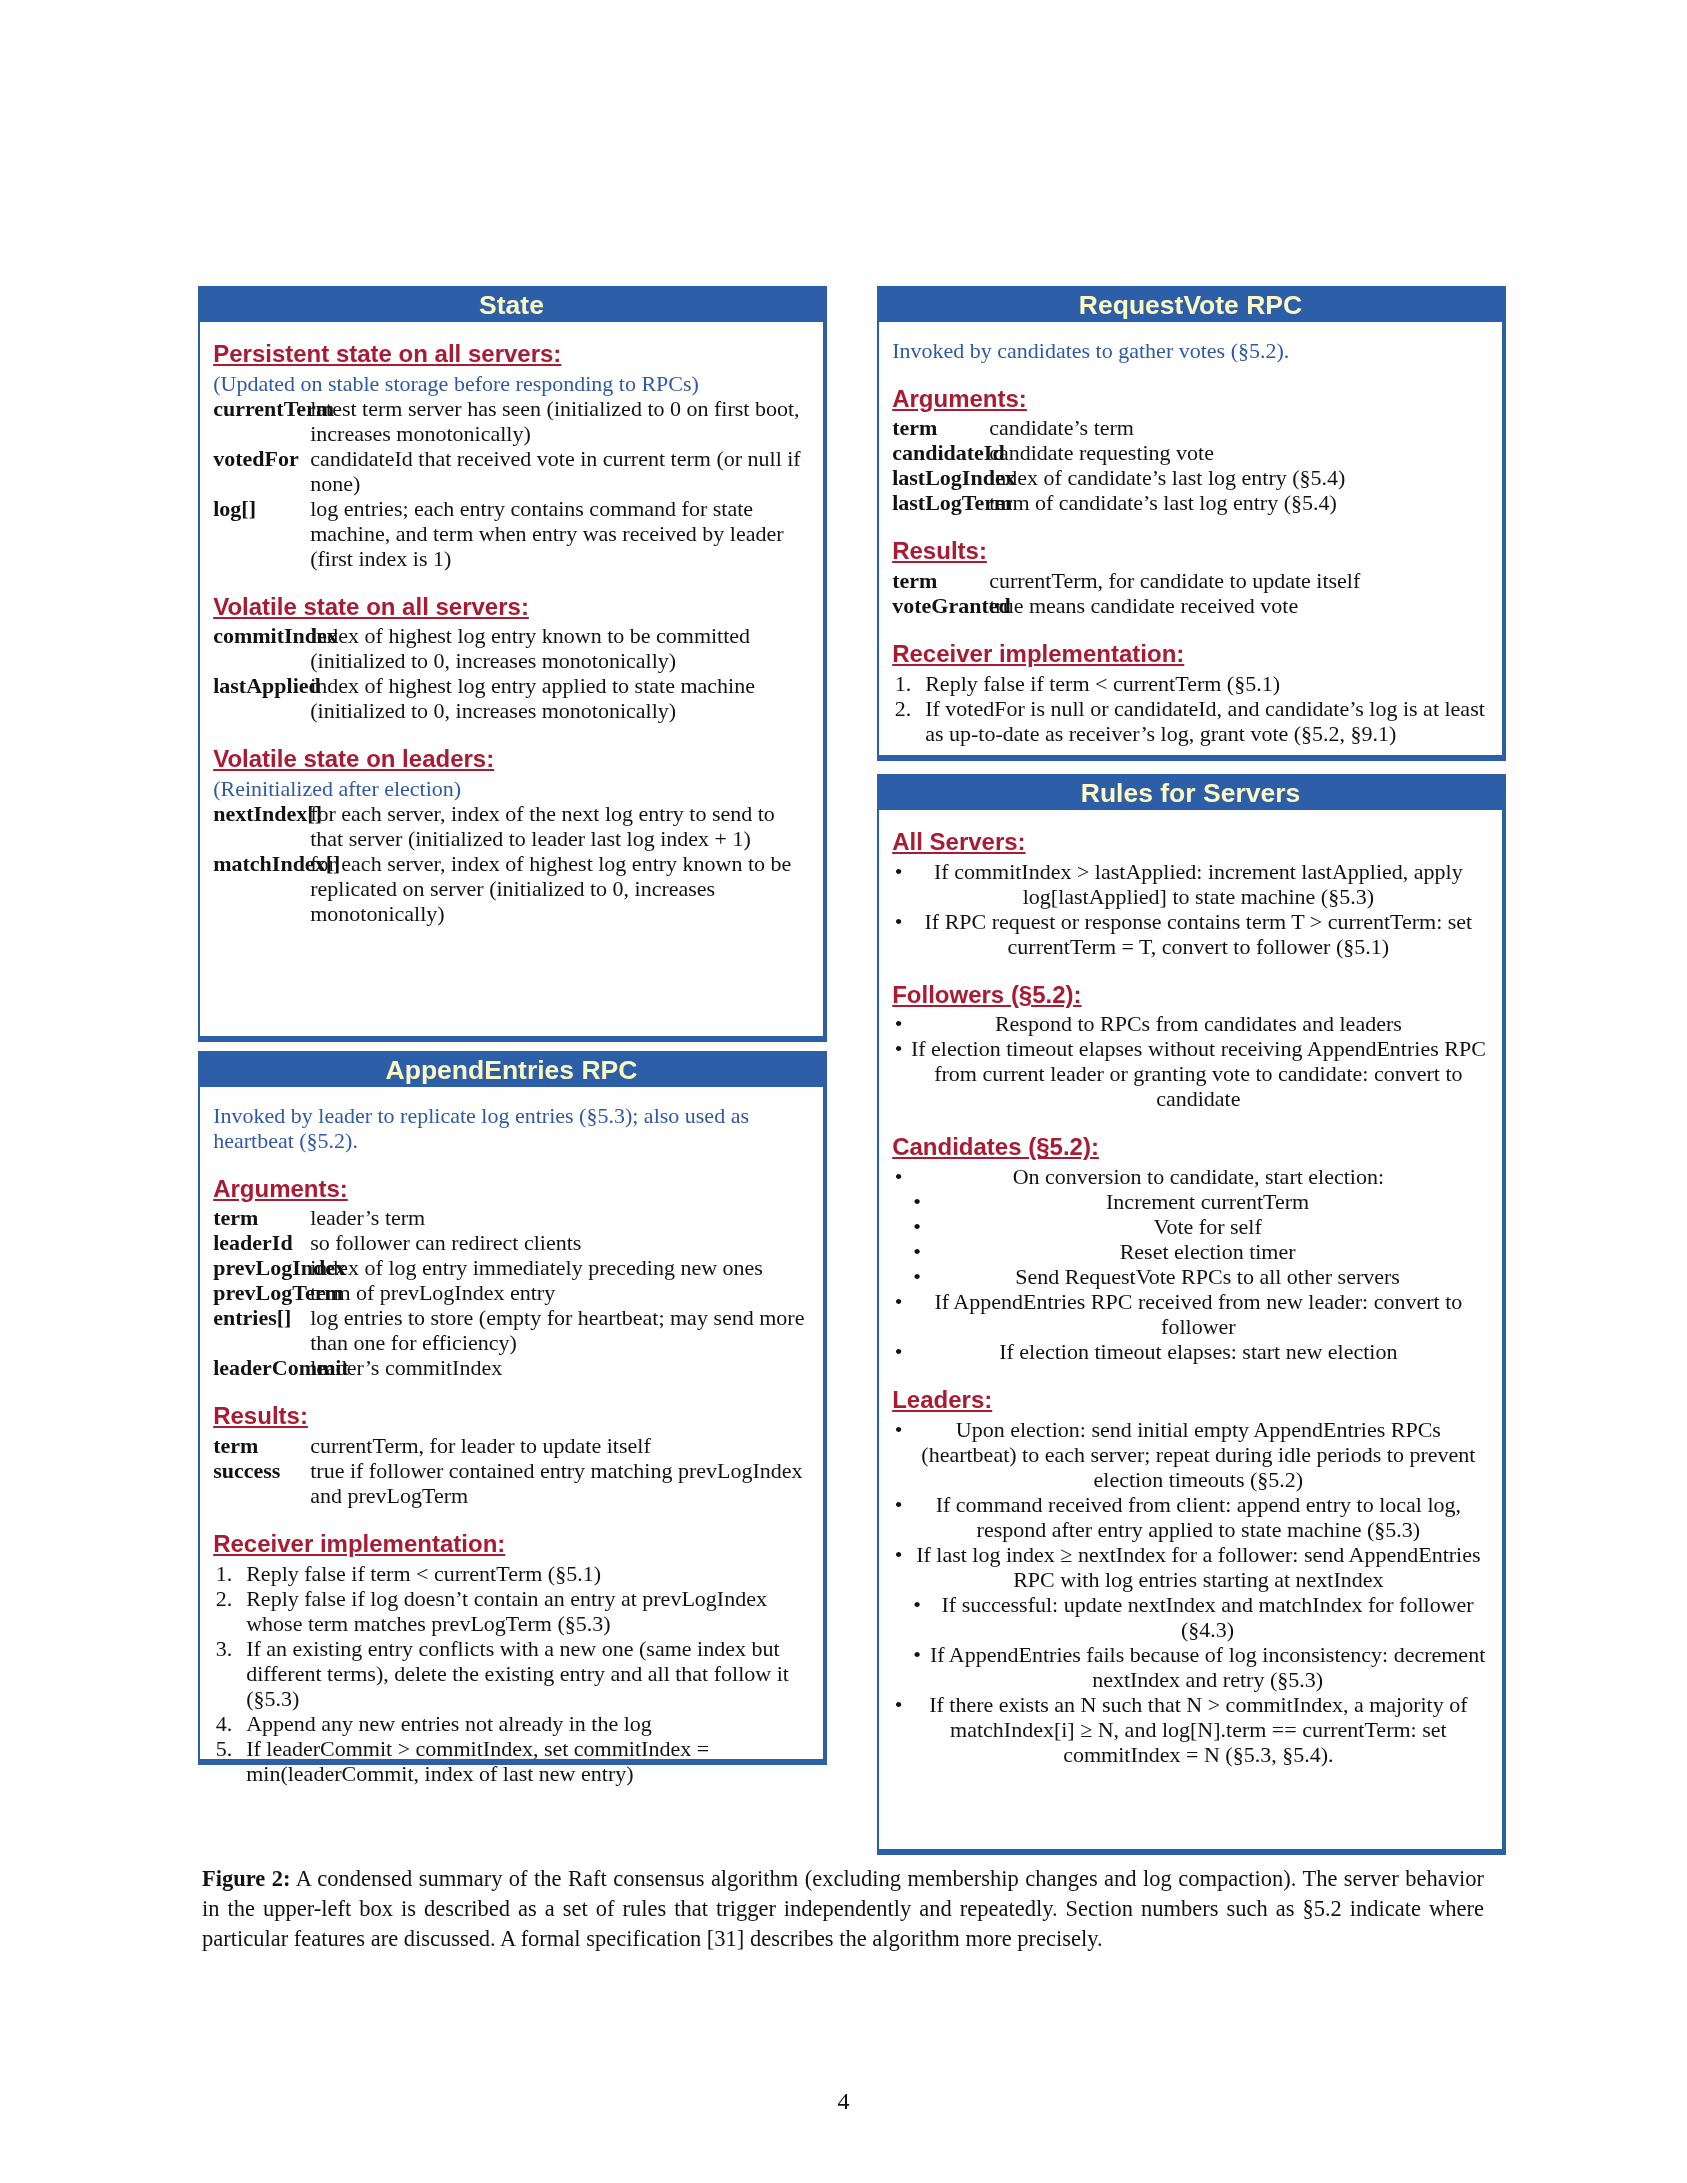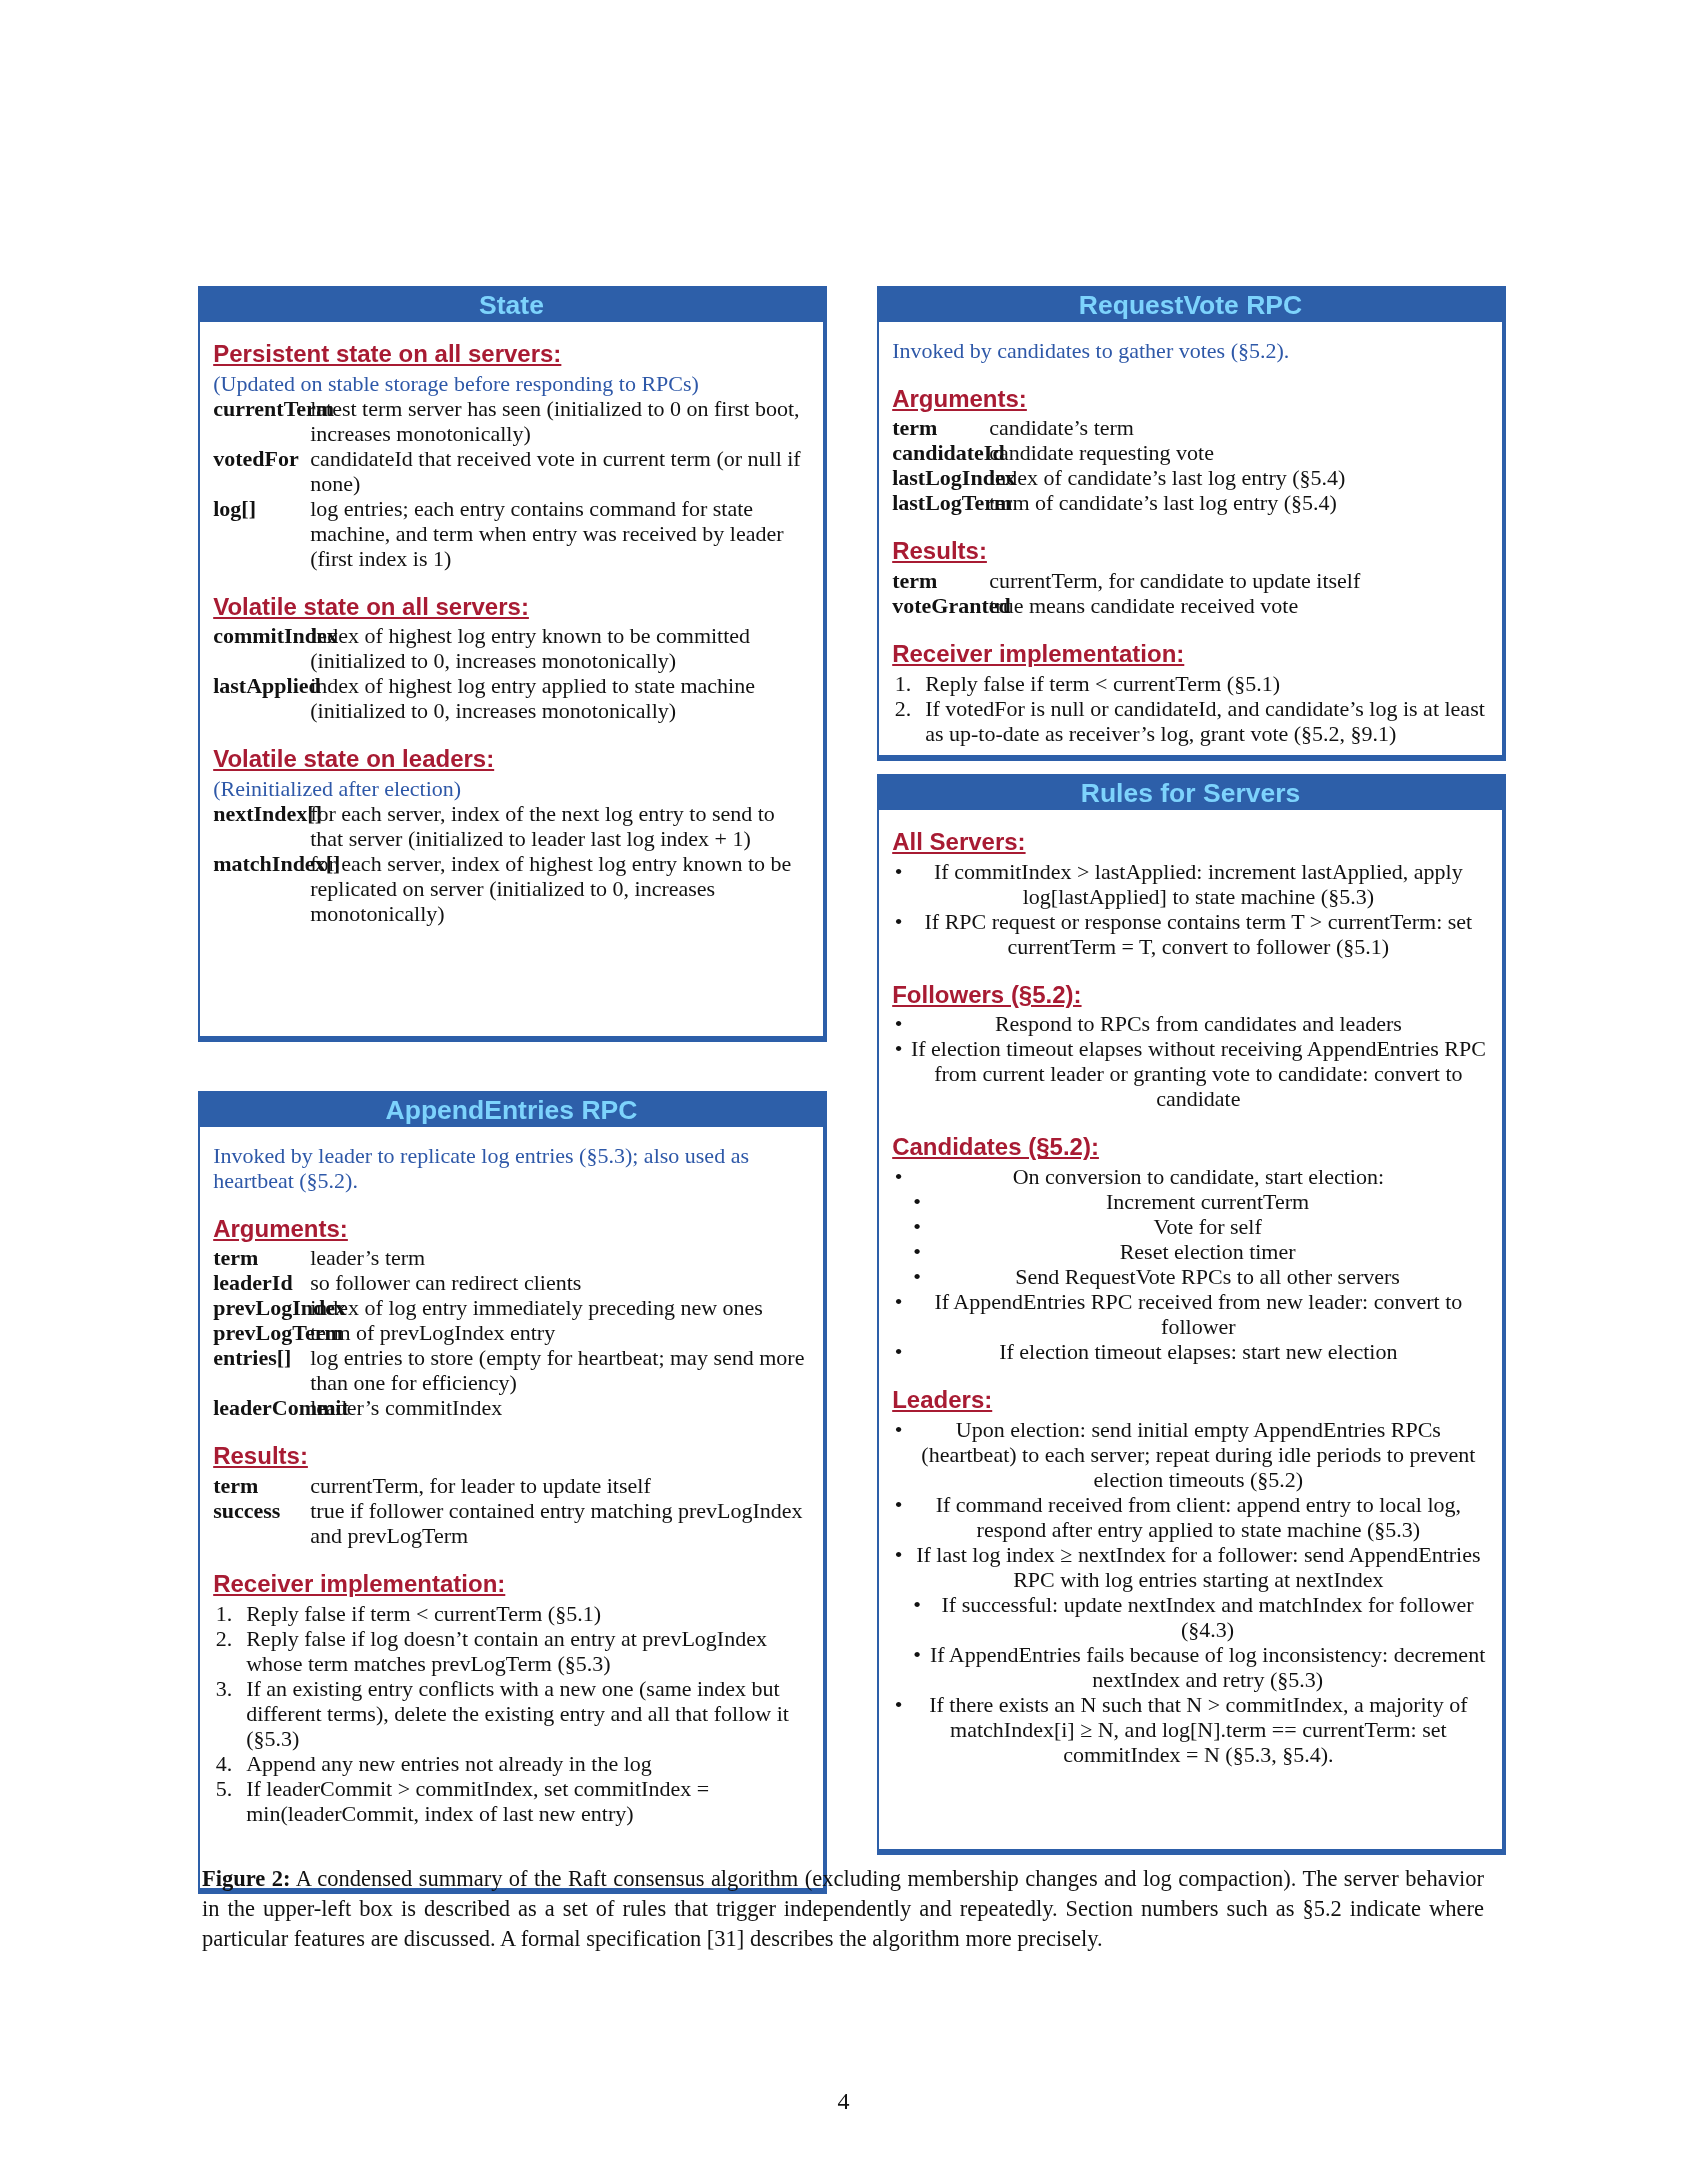--- a/index.html
+++ b/index.html
@@ -14,25 +14,25 @@
     font-family:"Liberation Serif", serif;color:var(--ink);
   }
   .box{
     position:absolute;background:#fff;
     border:2.6px solid var(--blue);
     border-right-width:4.6px;
     border-bottom-width:6px;
     box-sizing:border-box;
   }
   .pos-state{left:198px;top:286px;width:629px;height:756px;}
-  .pos-append_entries{left:198px;top:1051px;width:629px;height:803px;margin-top:40px;}
+  .pos-append_entries{left:198px;top:1051px;width:629px;height:714px;}
   .pos-request_vote{left:877px;top:286px;width:629px;height:475px;}
   .pos-rules{left:877px;top:774px;width:629px;height:1081px;}
   .box-title{
-    height:34px;background:var(--blue);color:#7dd3fc;
+    height:34px;background:var(--blue);color:#fef9c3;
     font-family:"Liberation Sans", sans-serif;font-weight:bold;font-size:26.5px;
     display:flex;align-items:center;justify-content:center;
   }
   .box-body{padding:14.6px 16px 13.2px 13.2px;font-size:22px;line-height:25px;}
   .heading{
     font-family:"Liberation Sans", sans-serif;font-weight:bold;color:var(--red);
     font-size:24px;line-height:29px;margin:21px 0 2.6px 0;text-decoration:underline;
   }
   .box-body > .heading:first-child{margin-top:2.6px;}
   .intro{color:var(--bluetext);margin:1.3px 0 0 0;}

